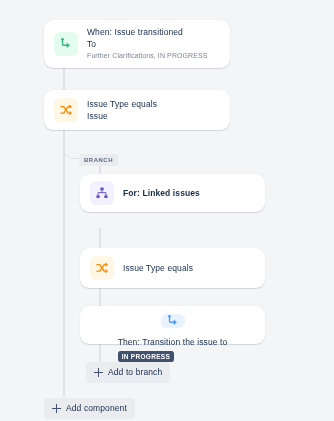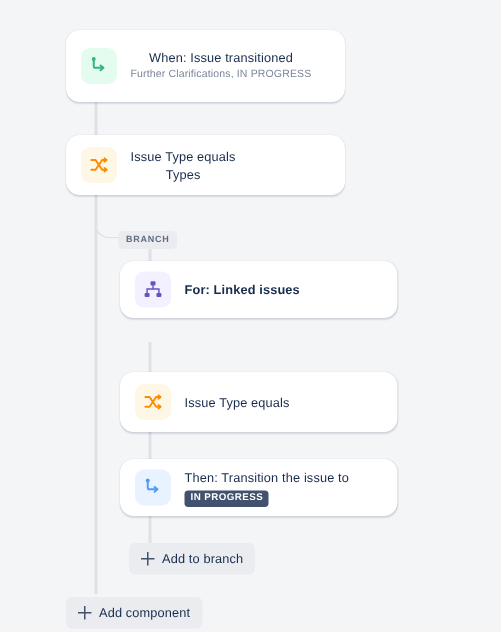--- a/index.html
+++ b/index.html
@@ -60,21 +60,20 @@
   .icon-green  { background: #e3fcef; }
   .icon-orange { background: #fff7e6; }
   .icon-purple { background: #f3f0ff; }
   .icon-blue   { background: #e9f2ff; }
 
   .card-text {
     display: flex;
     flex-direction: column;
     gap: 1px;
     min-width: 0;
-    align-items: center;
   }
   .line-1 {
     font-size: 8.5px;
     color: #172b4d;
     line-height: 11px;
     letter-spacing: 0.1px;
   }
   .line-2 {
     font-size: 8.5px;
     color: #172b4d;
@@ -175,36 +174,37 @@
   <div class="card" style="left:44px; top:20px; width:186px; height:48px;">
     <span class="icon-box icon-green">
       <svg width="14" height="14" viewBox="0 0 16 16" aria-hidden="true">
         <path d="M4 2.5 L4 8.2 Q4 9.4 5.2 9.4 L10.6 9.4" stroke="#36b37e" stroke-width="1.5" fill="none" stroke-linecap="round" stroke-linejoin="round"></path>
         <path d="M9.2 7.6 L11.4 9.4 L9.2 11.3" stroke="#36b37e" stroke-width="1.5" fill="none" stroke-linecap="round" stroke-linejoin="round"></path>
         <circle cx="4" cy="2.6" r="1.5" fill="#36b37e"></circle>
       </svg>
     </span>
     <span class="card-text">
       <span class="line-1">When: Issue transitioned</span>
+      <span class="line-2">To</span>
       <span class="line-3">Further Clarifications, IN PROGRESS</span>
     </span>
   </div>
 
   <div class="card" style="left:44px; top:90px; width:186px; height:40px;">
     <span class="icon-box icon-orange">
       <svg width="14" height="14" viewBox="0 0 16 16" aria-hidden="true">
         <path d="M2.2 4.2 H5.4 L10.4 11.6 H13.6" stroke="#ff8b00" stroke-width="1.5" fill="none" stroke-linecap="round" stroke-linejoin="round"></path>
         <path d="M2.2 11.6 H5.4 L10.4 4.2 H13.6" stroke="#ff8b00" stroke-width="1.5" fill="none" stroke-linecap="round" stroke-linejoin="round"></path>
         <path d="M12.1 2.8 L13.8 4.2 L12.1 5.6" stroke="#ff8b00" stroke-width="1.3" fill="none" stroke-linecap="round" stroke-linejoin="round"></path>
         <path d="M12.1 10.2 L13.8 11.6 L12.1 13.0" stroke="#ff8b00" stroke-width="1.3" fill="none" stroke-linecap="round" stroke-linejoin="round"></path>
       </svg>
     </span>
     <span class="card-text">
       <span class="line-1">Issue Type equals</span>
-      <span class="line-2">Types</span>
+      <span class="line-2">Issue</span>
     </span>
   </div>
 
   <div class="branch-chip" style="left:79px; top:154px;">BRANCH</div>
 
   <div class="card" style="left:80px; top:174px; width:185px; height:38px;font-weight:bold;">
     <span class="icon-box icon-purple">
       <svg width="14" height="14" viewBox="0 0 16 16" aria-hidden="true">
         <rect x="6.1" y="1.8" width="3.8" height="3.2" rx="0.8" fill="#6554c0"></rect>
         <rect x="1.6" y="10.6" width="3.8" height="3.2" rx="0.8" fill="#6554c0"></rect>
@@ -224,21 +224,21 @@
         <path d="M2.2 11.6 H5.4 L10.4 4.2 H13.6" stroke="#ff8b00" stroke-width="1.5" fill="none" stroke-linecap="round" stroke-linejoin="round"></path>
         <path d="M12.1 2.8 L13.8 4.2 L12.1 5.6" stroke="#ff8b00" stroke-width="1.3" fill="none" stroke-linecap="round" stroke-linejoin="round"></path>
         <path d="M12.1 10.2 L13.8 11.6 L12.1 13.0" stroke="#ff8b00" stroke-width="1.3" fill="none" stroke-linecap="round" stroke-linejoin="round"></path>
       </svg>
     </span>
     <span class="card-text">
       <span class="line-1">Issue Type equals</span>
     </span>
   </div>
 
-  <div class="card" style="left:80px; top:306px; width:185px; height:38px;">
+  <div class="card" style="left:80px; top:306px; width:185px; height:38px;flex-direction:column;">
     <span class="icon-box icon-blue">
       <svg width="14" height="14" viewBox="0 0 16 16" aria-hidden="true">
         <path d="M4 2.5 L4 8.2 Q4 9.4 5.2 9.4 L10.6 9.4" stroke="#4c9aff" stroke-width="1.5" fill="none" stroke-linecap="round" stroke-linejoin="round"></path>
         <path d="M9.2 7.6 L11.4 9.4 L9.2 11.3" stroke="#4c9aff" stroke-width="1.5" fill="none" stroke-linecap="round" stroke-linejoin="round"></path>
         <circle cx="4" cy="2.6" r="1.5" fill="#4c9aff"></circle>
       </svg>
     </span>
     <span class="card-text">
       <span class="line-1">Then: Transition the issue to</span>
       <span class="status-badge">IN PROGRESS</span>

